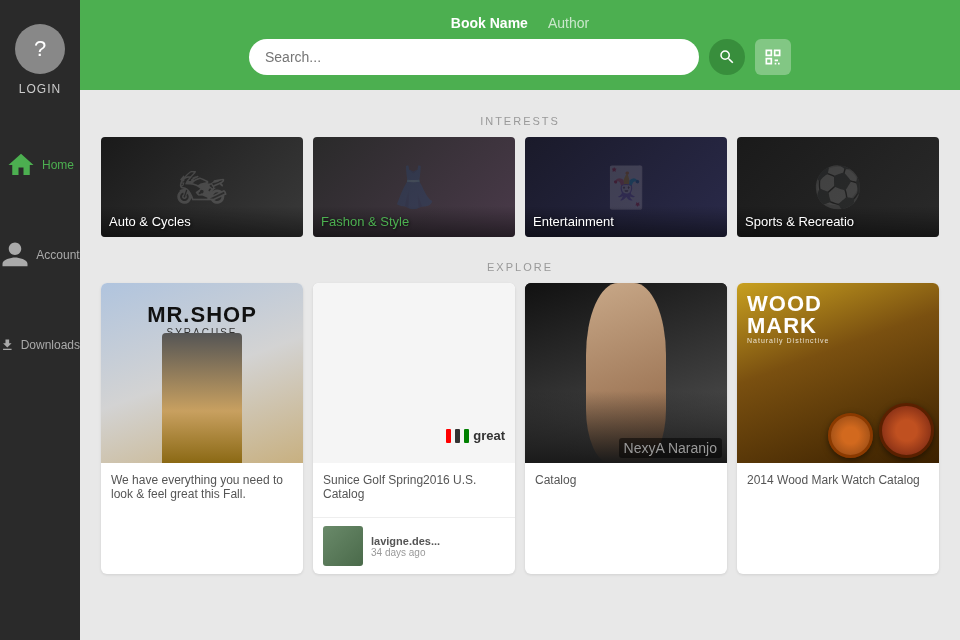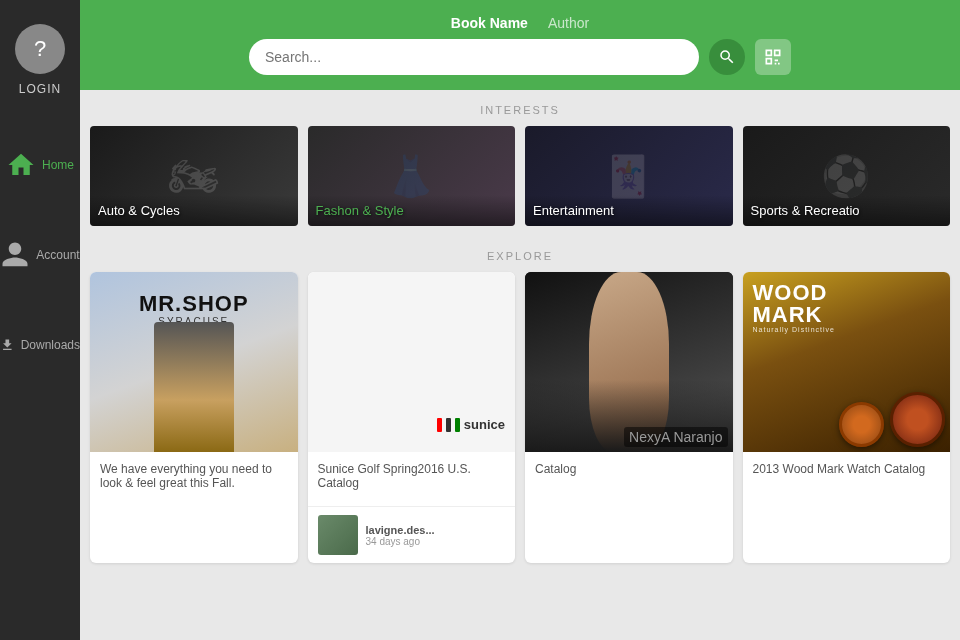--- a/index.html
+++ b/index.html
@@ -124,21 +124,21 @@
       justify-content: center;
       cursor: pointer;
       color: #fff;
       font-size: 18px;
     }
 
     
     #content {
       flex: 1;
       overflow-y: auto;
-      padding: 0;
+      padding: 11px;
     }
 
     
     .section-label {
       text-align: center;
       color: #999;
       font-size: 11px;
       letter-spacing: 2px;
       padding: 14px 0 10px;
       text-transform: uppercase;
@@ -459,21 +459,21 @@
           <div class="explore-card-title">We have everything you need to look &amp; feel great this Fall.</div>
         </div>
       </div>
 
       <div class="explore-card">
         <div class="explore-card-img sunice-bg" style="flex-direction: column; justify-content: flex-end; align-items: flex-end; background: #f5f5f5;">
           <div class="sunice-logo" style="align-self: flex-end; margin-right: 10px; margin-bottom: 10px;">
             <div class="sunice-flag-stripe" style="background: red; height: 14px; width: 5px;"></div>
             <div class="sunice-flag-stripe" style="background: #333; height: 14px; width: 5px;"></div>
             <div class="sunice-flag-stripe" style="background: green; height: 14px; width: 5px;"></div>
-            <span style="font-size: 13px; font-weight: bold; color: #333;">sunice</span>
+            <span style="font-size: 13px; font-weight: bold; color: #333;">great</span>
           </div>
         </div>
         <div class="explore-card-body">
           <div class="explore-card-title">Sunice Golf Spring2016 U.S. Catalog</div>
         </div>
         <div class="sunice-small-card">
           <div class="sunice-small-img" style="background: linear-gradient(135deg, #6a8a6a, #4a6a4a);"></div>
           <div>
             <div class="explore-username">lavigne.des...</div>
             <div class="explore-time">34 days ago</div>
@@ -501,19 +501,19 @@
             <div class="woodmark-title" style="font-size: 22px; font-weight: 900; color: #fff; line-height: 1;">WOOD<br>MARK</div>
             <div class="woodmark-sub" style="font-size: 7px; color: rgba(255,255,255,0.8); letter-spacing: 1px;">Naturally Distinctive</div>
           </div>
 
           <div style="position: absolute; bottom: 5px; right: 5px; display: flex; gap: 6px; align-items: flex-end;">
             <div style="width: 45px; height: 45px; border-radius: 50%; border: 3px solid #8b3a00; background: radial-gradient(circle, #d2691e 30%, #8b4513 100%); box-shadow: 0 2px 6px rgba(0,0,0,0.5);"></div>
             <div style="width: 55px; height: 55px; border-radius: 50%; border: 3px solid #5a2000; background: radial-gradient(circle, #c05020 30%, #6b2010 100%); box-shadow: 0 2px 6px rgba(0,0,0,0.5);"></div>
           </div>
         </div>
         <div class="explore-card-body">
-          <div class="explore-card-title">2013 Wood Mark Watch Catalog</div>
+          <div class="explore-card-title">2014 Wood Mark Watch Catalog</div>
         </div>
       </div>
 
     </div>
   </div>
 </div>
 
 </body></html>

